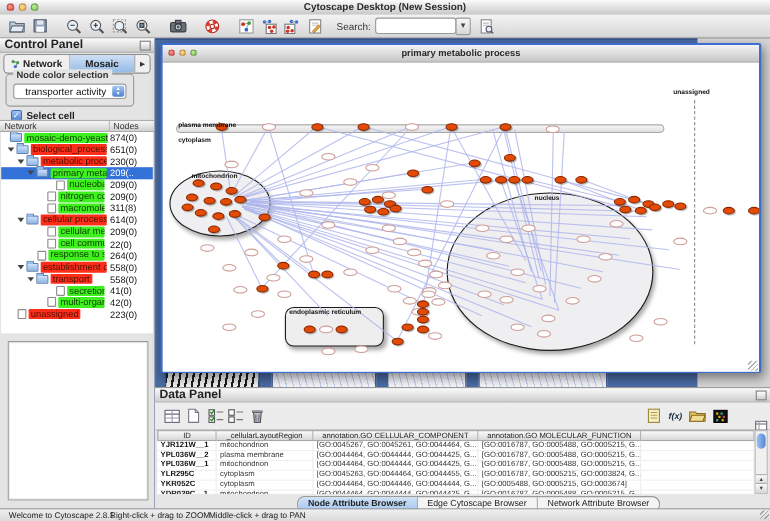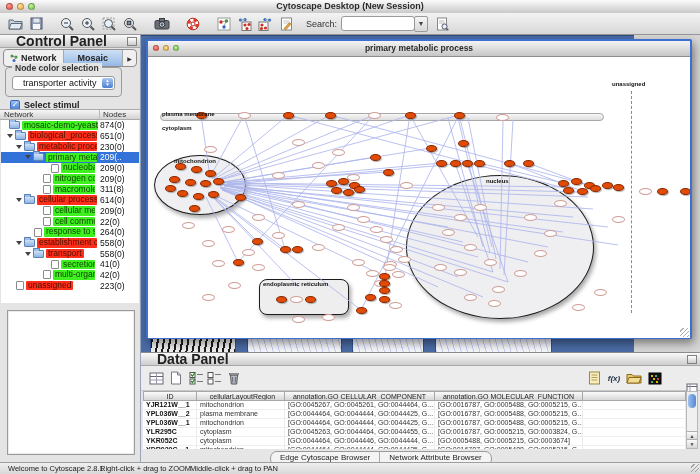--- a/index.html
+++ b/index.html
@@ -25,22 +25,22 @@
   .search-label{font-size:9px;color:#333;margin:0 4px 0 8px}
   .search-field{width:72px;height:13px;background:#fff;border:1px solid #9a9a9a;
     border-radius:3px;position:relative;display:inline-block}
   .search-dd{position:absolute;right:-14px;top:-1px;width:12px;height:14px;border:1px solid #9a9a9a;
     border-radius:2px;background:linear-gradient(#f6f6f6,#d8d8d8);font-size:7px;line-height:13px;
     text-align:center;color:#444}
   
   .control-panel{position:absolute;left:0;top:35px;width:141px;bottom:11px;
     background:#e4e4e4;border-right:1px solid #98a4b8;box-sizing:border-box}
   .panel-header{position:relative;height:12px;background:linear-gradient(#fafafa,#cdcdcd);
-    border-bottom:1px solid #a8a8a8;font-size:14px;font-weight:bold;line-height:12px;
-    padding-left:16px;color:#222}
+    border-bottom:1px solid #a8a8a8;font-size:11px;font-weight:bold;line-height:12px;
+    padding-left:4px;color:#222}
   .float-icon{position:absolute;right:3px;top:2px;width:8px;height:7px;border:1px solid #808080;
     background:linear-gradient(#fff,#ccc)}
   .cp-tabs{position:absolute;left:3px;top:14px;right:3px;height:16px;display:flex;
     border:1px solid #8e8e8e;border-radius:4px;background:#f0f0f0;overflow:hidden}
   .cp-tab{flex:1;display:flex;align-items:center;justify-content:center;gap:3px;
     font-size:9px;font-weight:bold;color:#222;border-right:1px solid #a8a8a8}
   .cp-tab.selected{background:linear-gradient(#cfe0f5,#94b9e6)}
   .cp-tab-arrow{flex:0 0 13px;display:flex;align-items:center;justify-content:center;
     font-size:6px;color:#333}
   .groupbox{position:absolute;left:5px;top:32px;right:18px;height:28px;
@@ -307,21 +307,21 @@
     <div class="dropdown">
       <span>transporter activity</span>
       <span class="dropdown-stepper">
           <span>▲</span>
           <span>▼</span>
         </span>
     </div>
   </div>
   <div class="checkrow">
     <span class="checkbox">✓</span>
-    <span class="checklabel">Select stimul</span>
+    <span class="checklabel">Select cell</span>
   </div>
   <div class="tree-header">
     <span class="hc1">Network</span>
     <span class="hc2">Nodes</span>
   </div>
   <div class="tree">
       <div class="tree-row" style="padding-left: 8px;">
         <span class="t-folder"></span>
         <span class="chip chip-green" style="max-width: 72px;">mosaic-demo-yeast</span>
         <span class="nodes">874(0)</span>
@@ -748,20 +748,21 @@
         <line x1="1" y1="3.5" x2="11" y2="3.5" stroke="#667"></line>
         <line x1="4" y1="1" x2="4" y2="9" stroke="#99a"></line>
       </svg>
   </div>
   <div class="dp-scroll">
     <div class="dp-thumb"></div>
     <div class="dp-arrow" style="bottom:8px">▲</div>
     <div class="dp-arrow" style="bottom:0">▼</div>
   </div>
   <div class="dp-tabs">
+      <div class="dp-tab selected">Node Attribute Browser</div>
       <div class="dp-tab">Edge Cytoscape Browser</div>
       <div class="dp-tab">Network Attribute Browser</div>
     </div>
 </div>
 
 <div class="statusbar">
   <span class="st-welcome">Welcome to Cytoscape 2.8.1</span>
   <span class="st-zoom">Right-click + drag to ZOOM</span>
   <span class="st-pan">Middle-click + drag to PAN</span>
   <span class="st-grip"></span>

